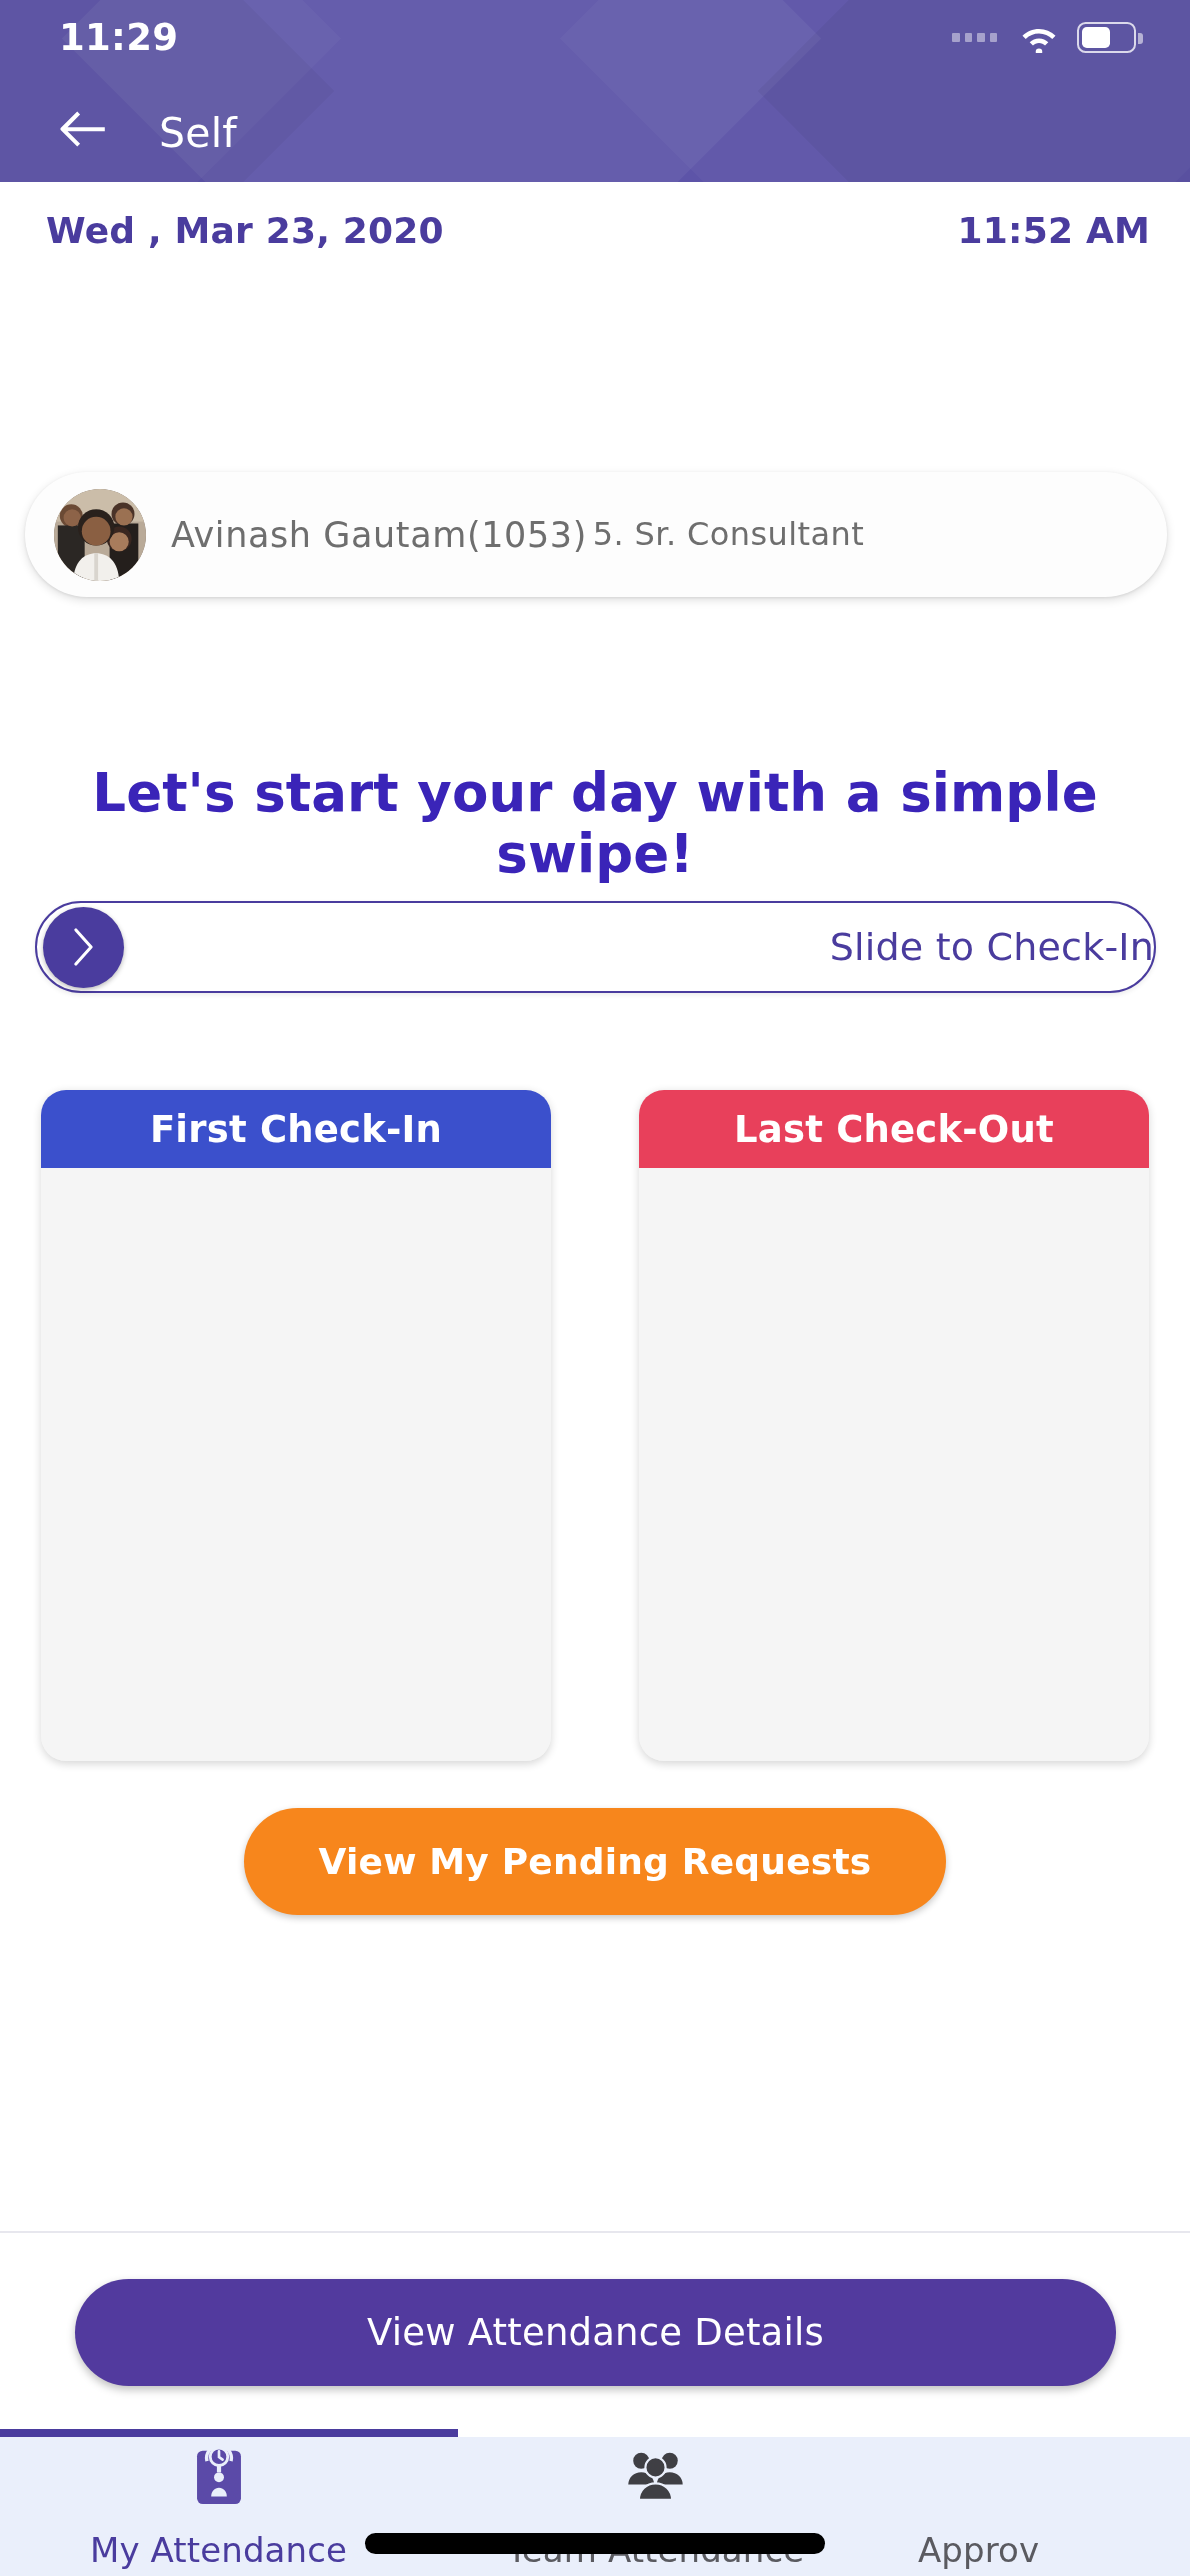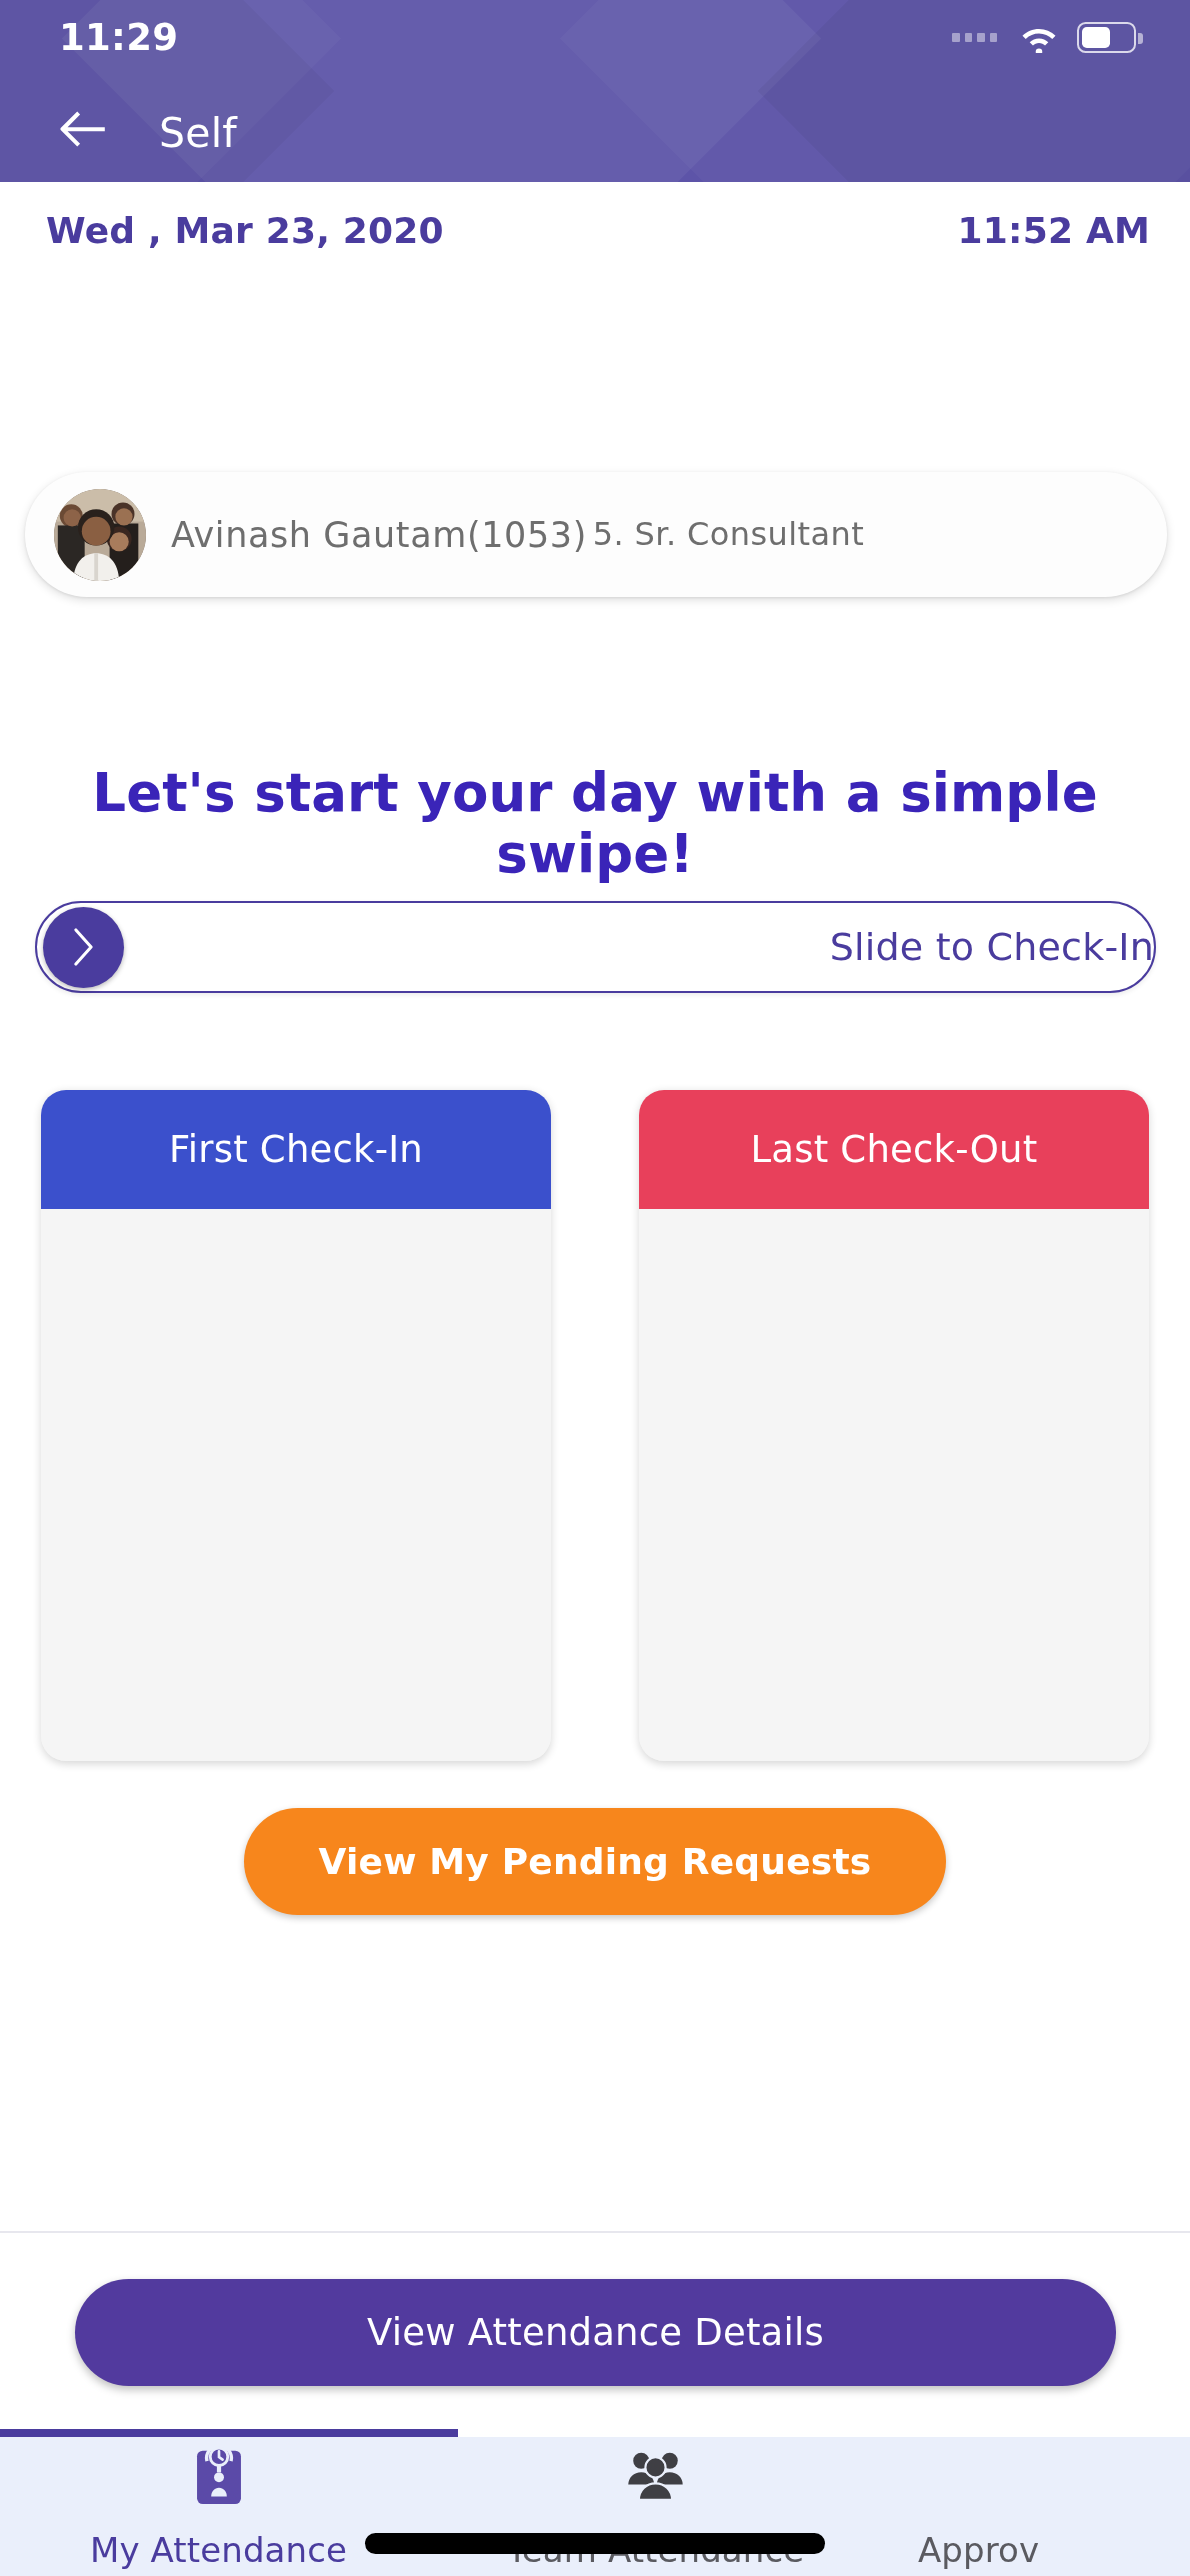--- a/index.html
+++ b/index.html
@@ -171,23 +171,23 @@
   }
   .check-card {
     width:510px; height:671px;
     border-radius:25px;
     background:#F5F5F5;
     box-shadow:0 2.9px 8.6px rgba(0,0,0,0.16);
     overflow:hidden;
     display:flex; flex-direction:column;
   }
   .cc-header {
-    height:119px;
+    height:78px;
     display:flex; align-items:center; justify-content:center;
-    color:#ffffff; font-size:37px; font-weight:400;
+    color:#ffffff; font-size:37px; font-weight:700;
     letter-spacing:0.2px;
   }
   .cc-in   .cc-header { background:#3B50CC; }
   .cc-out  .cc-header { background:#E8405B; }
   .cc-body { flex:1; background:#F5F5F5; }
 
   
   .pending-btn {
     position:absolute; left:244px; top:1808px;
     width:702px; height:107px;

